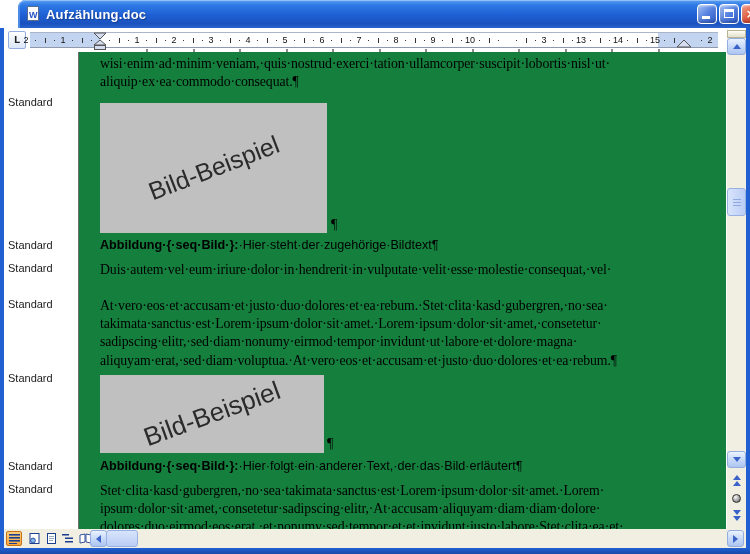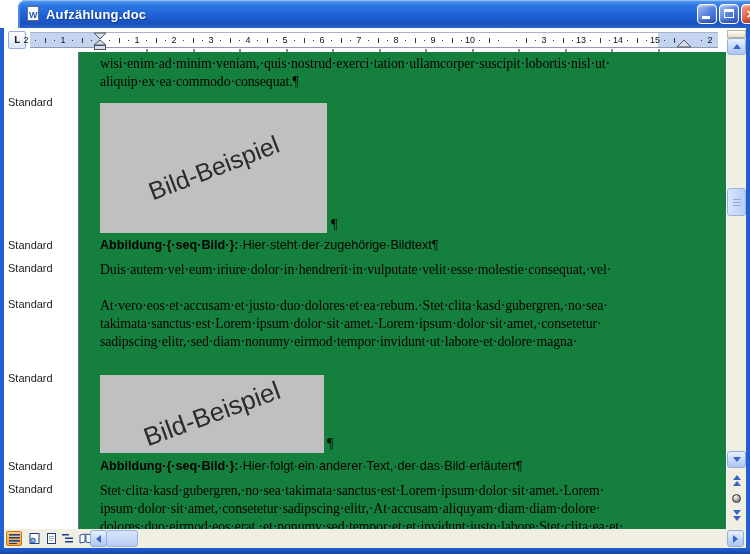--- a/index.html
+++ b/index.html
@@ -251,20 +251,21 @@
           </div>
           <div class="pilcrow" style="top: 217px; left: 331px;">¶</div>
           <div class="caption" style="top: 238px; left: 100px;"><span class="cb">Abbildung·{·seq·Bild·}:</span><span>·Hier·steht·der·zugehörige·Bildtext¶</span></div>
           <div class="para" style="top: 261px; left: 100px;">
             <div class="tline">Duis·autem·vel·eum·iriure·dolor·in·hendrerit·in·vulputate·velit·esse·molestie·consequat,·vel·</div>
           </div>
           <div class="para" style="top: 297px; left: 100px;">
             <div class="tline">At·vero·eos·et·accusam·et·justo·duo·dolores·et·ea·rebum.·Stet·clita·kasd·gubergren,·no·sea·</div>
             <div class="tline">takimata·sanctus·est·Lorem·ipsum·dolor·sit·amet.·Lorem·ipsum·dolor·sit·amet,·consetetur·</div>
             <div class="tline">sadipscing·elitr,·sed·diam·nonumy·eirmod·tempor·invidunt·ut·labore·et·dolore·magna·</div>
+            <div class="tline">aliquyam·erat,·sed·diam·voluptua.·At·vero·eos·et·accusam·et·justo·duo·dolores·et·ea·rebum.¶</div>
           </div>
           <div class="img-box" style="top: 375px; left: 100px; width: 224px; height: 78px;">
             <span class="img-label" style="font-size: 26px; transform: translate(-50%, -50%) rotate(-20deg);">Bild-Beispiel</span>
           </div>
           <div class="pilcrow" style="top: 436px; left: 327px;">¶</div>
           <div class="caption" style="top: 459px; left: 100px;"><span class="cb">Abbildung·{·seq·Bild·}:</span><span>·Hier·folgt·ein·anderer·Text,·der·das·Bild·erläutert¶</span></div>
           <div class="para" style="top: 482px; left: 100px;">
             <div class="tline">Stet·clita·kasd·gubergren,·no·sea·takimata·sanctus·est·Lorem·ipsum·dolor·sit·amet.·Lorem·</div>
             <div class="tline">ipsum·dolor·sit·amet,·consetetur·sadipscing·elitr,·At·accusam·aliquyam·diam·diam·dolore·</div>
             <div class="tline">dolores·duo·eirmod·eos·erat,·et·nonumy·sed·tempor·et·et·invidunt·justo·labore·Stet·clita·ea·et·</div>

